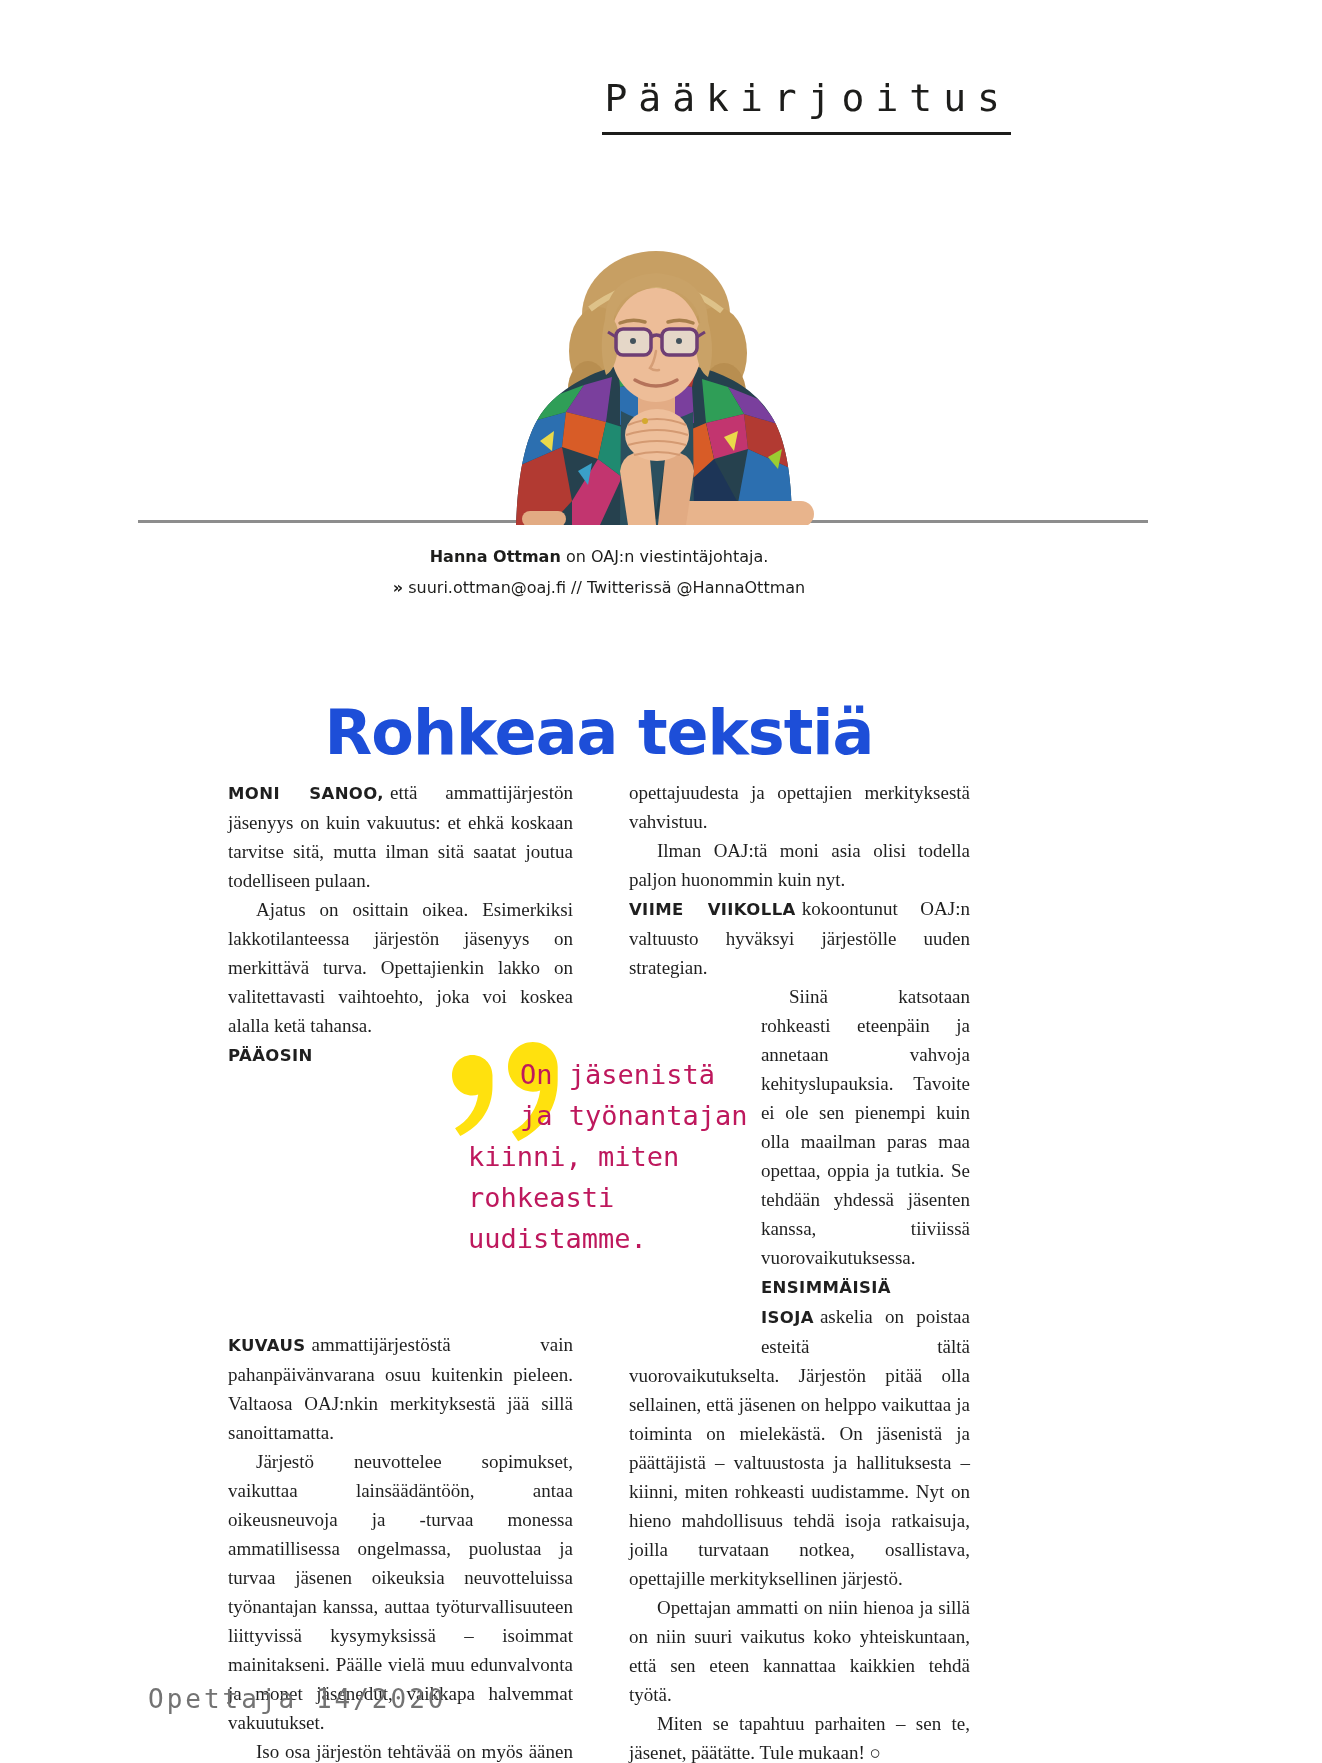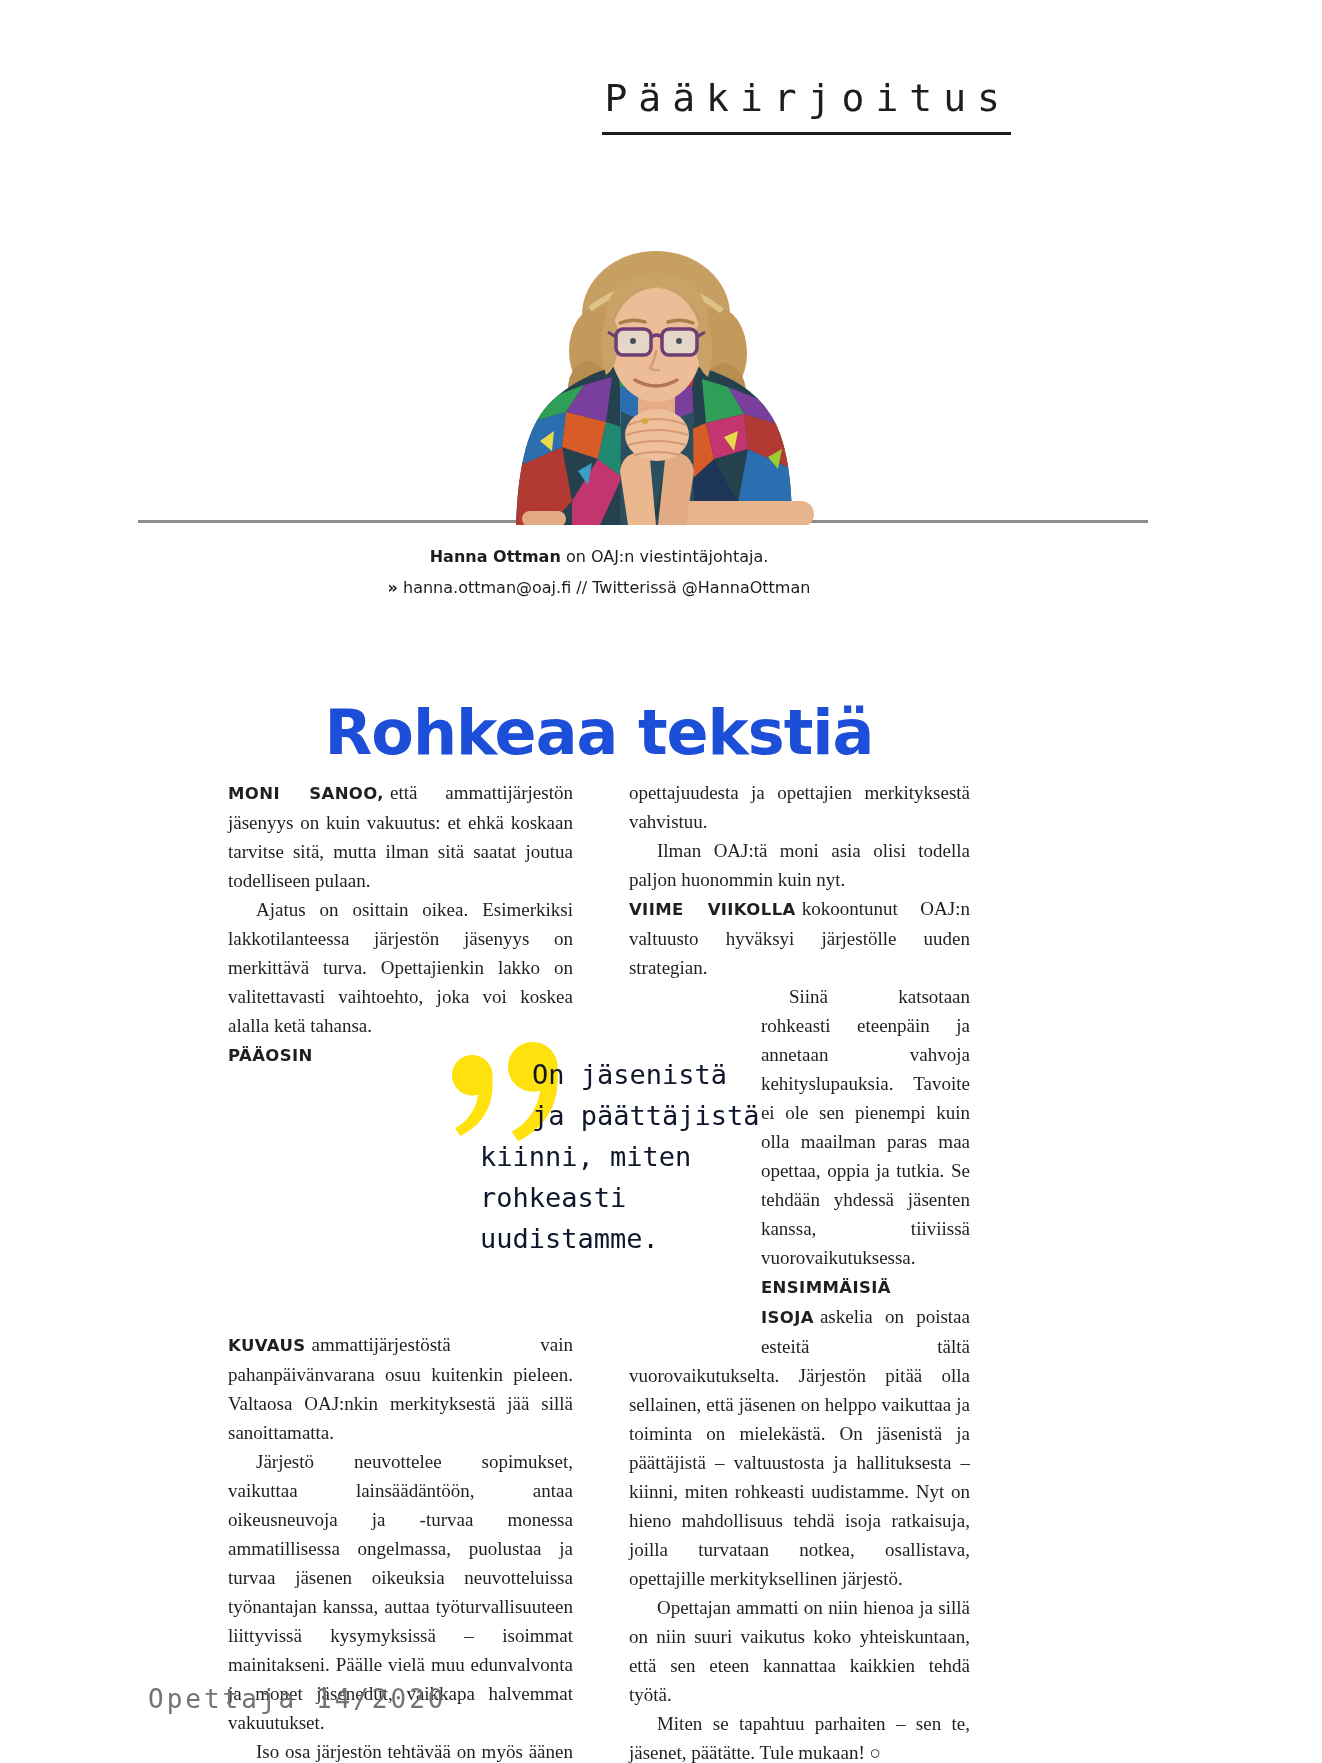--- a/index.html
+++ b/index.html
@@ -43,22 +43,22 @@
   .lead {
     font-family:"DejaVu Sans", sans-serif; font-weight:bold; font-size:16.5px;
     letter-spacing:0.4px; padding-right:6px;
   }
   .qspacer-left  { float:right; width:128px; height:290px; }
   .qspacer-right { float:left;  width:132px; height:319px; margin-top:58px; }
   
   .pullquote { position:absolute; left:452px; top:1038px; width:320px; z-index:3; }
   .pq-marks { position:absolute; left:0; top:4px; width:114px; height:106px; }
   .pq-text {
-    position:relative; margin-left:28px; padding-top:16px;
-    font-family:"DejaVu Sans Mono", monospace; font-size:27px; line-height:41px; color:#0f172a;
+    position:relative; margin-left:16px; padding-top:16px;
+    font-family:"DejaVu Sans Mono", monospace; font-size:27px; line-height:41px; color:#be185d;
     white-space:nowrap;
   }
   .pq-line.indented { padding-left:52px; }
   
   .footer-issue {
     position:absolute; left:148px; top:1684px;
     font-family:"DejaVu Sans Mono", monospace; font-size:26px; letter-spacing:3px; color:#737373;
   }
   .page-number {
     position:absolute; left:1236px; top:1660px;
@@ -150,21 +150,21 @@
       <path d="M158,206 Q187,194 216,206" stroke="#d49a72" stroke-width="2.2" fill="none"></path>
       <path d="M156,216 Q187,206 218,216" stroke="#d49a72" stroke-width="2.2" fill="none"></path>
       <path d="M158,226 Q187,218 216,226" stroke="#d49a72" stroke-width="2.2" fill="none"></path>
       <path d="M164,236 Q187,230 210,236" stroke="#d49a72" stroke-width="2.2" fill="none"></path>
       <circle cx="175" cy="202" r="3" fill="#d4a92f"></circle>
     </g>
   </svg>
 
   <div class="byline">
     <div><b>Hanna Ottman</b> <span>on OAJ:n viestintäjohtaja.</span></div>
-    <div><b>»</b> <span>hanna.ottman@oaj.fi // Twitterissä @HannaOttman</span></div>
+    <div><b>»</b> <span>suuri.ottman@oaj.fi // Twitterissä @HannaOttman</span></div>
   </div>
 
   <h1 class="title">Rohkeaa tekstiä</h1>
 
   <div class="article">
     <div class="col colL">
       <p><span class="lead">MONI SANOO,</span><span>että ammattijärjestön jäsenyys on kuin vakuutus: et ehkä koskaan tarvitse sitä, mutta ilman sitä saatat joutua todelliseen pulaan.</span></p>
       <p class="ind"><span>Ajatus on osittain oikea. Esimerkiksi lakkotilanteessa järjestön jäsenyys on merkittävä turva. Opettajienkin lakko on valitettavasti vaihtoehto, joka voi koskea alalla ketä tahansa.</span></p>
       <p class="sect"><span class="qspacer-left"></span><span class="lead">PÄÄOSIN KUVAUS</span><span>ammattijärjestöstä vain pahanpäivänvarana osuu kuitenkin pieleen. Valtaosa OAJ:nkin merkityksestä jää sillä sanoittamatta.</span></p>
       <p class="ind"><span>Järjestö neuvottelee sopimukset, vaikuttaa lainsäädäntöön, antaa oikeusneuvoja ja -turvaa monessa ammatillisessa ongelmassa, puolustaa ja turvaa jäsenen oikeuksia neuvotteluissa työnantajan kanssa, auttaa työturvallisuuteen liittyvissä kysymyksissä – isoimmat mainitakseni. Päälle vielä muu edunvalvonta ja monet jäsenedut, vaikkapa halvemmat vakuutukset.</span></p>
@@ -181,21 +181,21 @@
     </div>
   </div>
 
   <div class="pullquote">
     <svg class="pq-marks" viewBox="0 0 114 106" xmlns="http://www.w3.org/2000/svg">
       <path transform="translate(0,13) scale(0.88)" d="M23,0 C10.3,0 0,10.3 0,23 C0,35.7 10.3,46 23,46 C25.4,46 27.7,45.6 29.8,44.9 C27.4,61.5 18.3,74.9 3.5,83.2 L9.4,92 C32.8,80.6 46,60.4 46,35.5 L46,23 C46,10.3 35.7,0 23,0 Z" fill="#ffe10e"></path>
       <path transform="translate(56,0) scale(1.08)" d="M23,0 C10.3,0 0,10.3 0,23 C0,35.7 10.3,46 23,46 C25.4,46 27.7,45.6 29.8,44.9 C27.4,61.5 18.3,74.9 3.5,83.2 L9.4,92 C32.8,80.6 46,60.4 46,35.5 L46,23 C46,10.3 35.7,0 23,0 Z" fill="#ffe10e"></path>
     </svg>
     <div class="pq-text">
       <div class="pq-line indented">On jäsenistä</div>
-      <div class="pq-line indented">ja päättäjistä</div>
+      <div class="pq-line indented">ja työnantajan</div>
       <div class="pq-line">kiinni, miten</div>
       <div class="pq-line">rohkeasti</div>
       <div class="pq-line">uudistamme.</div>
     </div>
   </div>
 
   <div class="footer-issue">Opettaja 14/2020</div>
   <div class="page-number">3</div>
   <div class="page-number-rule"></div>
 

